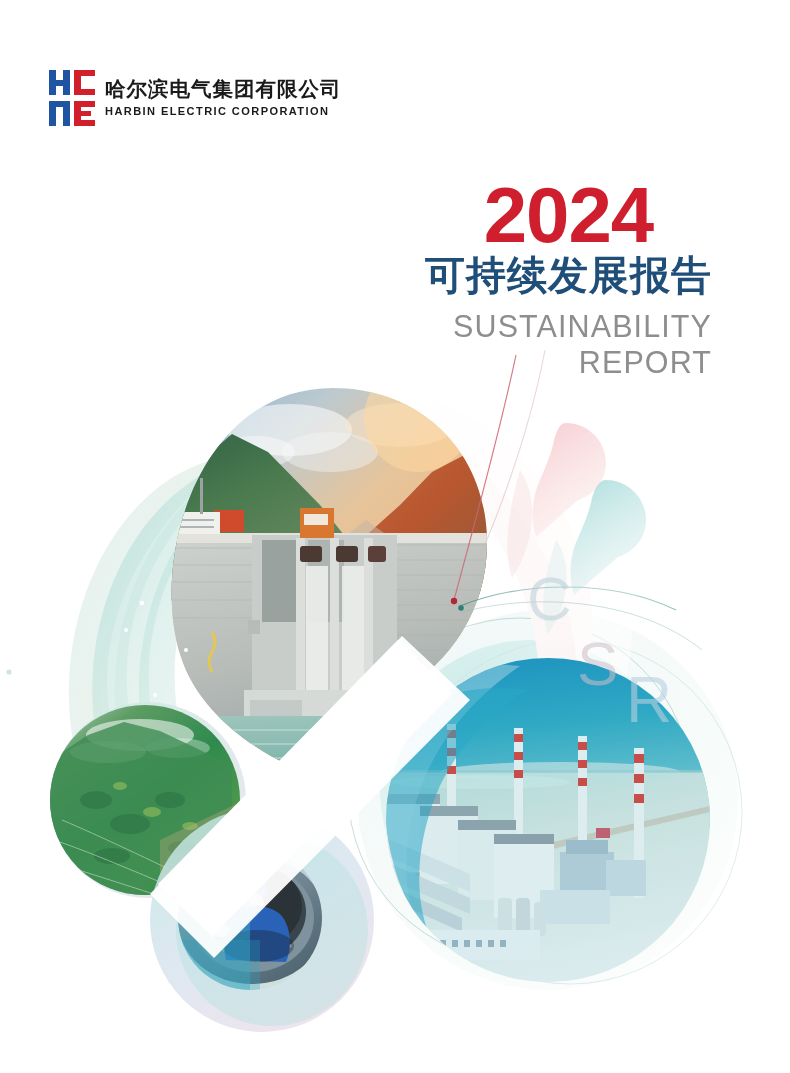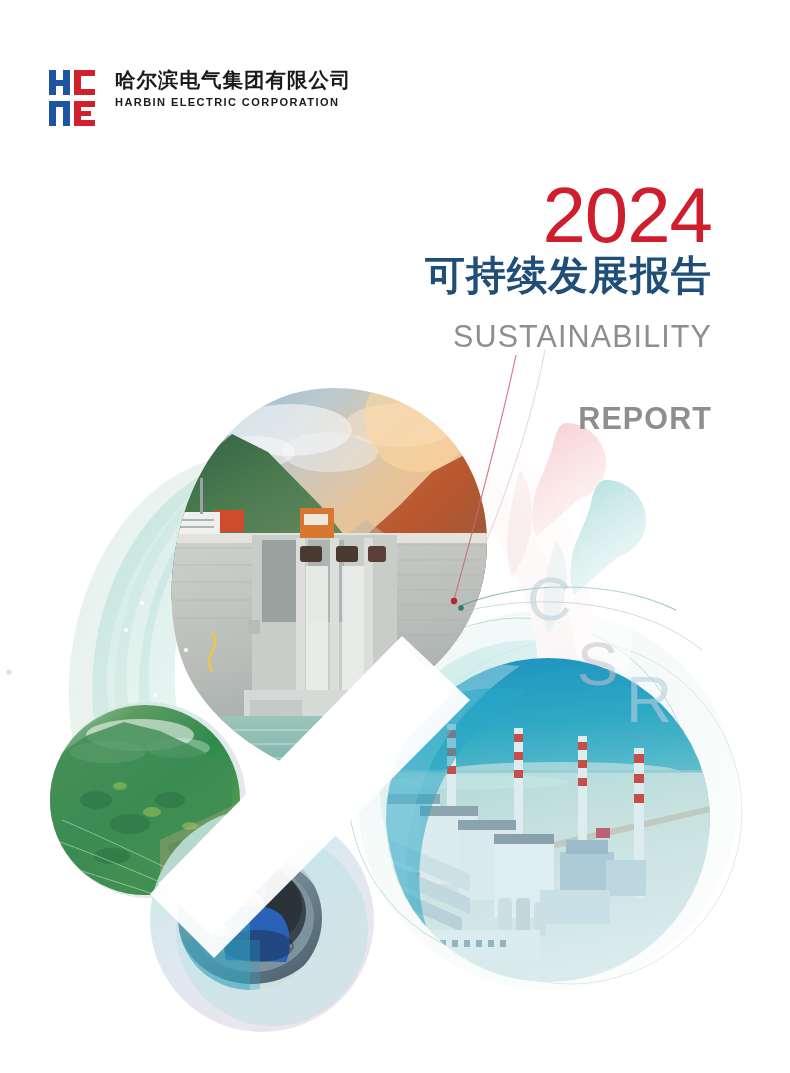--- a/index.html
+++ b/index.html
@@ -9,55 +9,54 @@
     font-family:"Liberation Sans","DejaVu Sans",sans-serif;
     background:#ffffff;
   }
   .cover{position:absolute;inset:0;width:790px;height:1073px;background:#fff;overflow:hidden;}
 
   
   .art{position:absolute;left:0;top:0;width:790px;height:1073px;pointer-events:none;}
   .art svg{display:block;width:790px;height:1073px;}
 
   
-  .logo-block{position:absolute;left:49px;top:70px;display:flex;align-items:flex-start;gap:20px;}
+  .logo-block{position:absolute;left:49px;top:70px;display:flex;align-items:center;gap:10px;}
   .logo-mark{width:46px;height:56px;flex:0 0 auto;}
   .logo-text{display:flex;flex-direction:column;justify-content:center;line-height:1;}
   .logo-cn{
     font-size:20.5px;font-weight:700;color:#1a1a1a;letter-spacing:1.0px;
     font-family:"DejaVu Sans","Liberation Sans",sans-serif;white-space:nowrap;
   }
   .logo-en{
     margin-top:6px;font-size:11.4px;font-weight:700;color:#1a1a1a;
     letter-spacing:1.45px;white-space:nowrap;
     font-family:"Liberation Sans","DejaVu Sans",sans-serif;
     transform:scaleX(0.97);transform-origin:left center;
   }
 
   
   .title-block{position:absolute;right:78px;top:178px;text-align:right;}
   .year{
-    font-size:78px;line-height:0.95;font-weight:400;color:#cf1f2e;
-    letter-spacing:-1px;font-family:"Liberation Sans","DejaVu Sans",sans-serif;
+    font-size:78px;line-height:0.95;font-weight:700;color:#cf1f2e;
+    letter-spacing:-1px;font-family:"Liberation Sans","DejaVu Sans",sans-serif;text-align:center;
   }
   .title-cn{
     font-size:40px;line-height:1.18;font-weight:700;color:#1f4e79;
     letter-spacing:1px;font-family:"DejaVu Sans","Liberation Sans",sans-serif;
     white-space:nowrap;
   }
   .title-en1{
-    margin-top:20px;font-size:30.5px;line-height:1.12;color:#8e8e8e;font-weight:400;
+    margin-top:10px;font-size:30.5px;line-height:1.12;color:#8e8e8e;font-weight:400;
     letter-spacing:1.1px;font-family:"Liberation Sans","DejaVu Sans",sans-serif;
     white-space:nowrap;
   }
   .title-en2{
-    font-size:30.5px;line-height:1.28;color:#8e8e8e;font-weight:700;
+    font-size:30.5px;line-height:1.28;color:#8e8e8e;font-weight:400;
     letter-spacing:1.1px;font-family:"Liberation Sans","DejaVu Sans",sans-serif;
     white-space:nowrap;
-    margin-top:46px;
   }
 
   
   .csr{position:absolute;pointer-events:none;font-weight:400;
        font-family:"Liberation Sans","DejaVu Sans",sans-serif;}
   .csr-c{left:527px;top:563px;font-size:62px;color:#b8cfd6;opacity:.55;}
   .csr-s{left:577px;top:628px;font-size:62px;color:#cdbfc9;opacity:.55;}
   .csr-r{left:626px;top:663px;font-size:64px;color:#b9cfe0;opacity:.60;}
 </style>
 </head>

